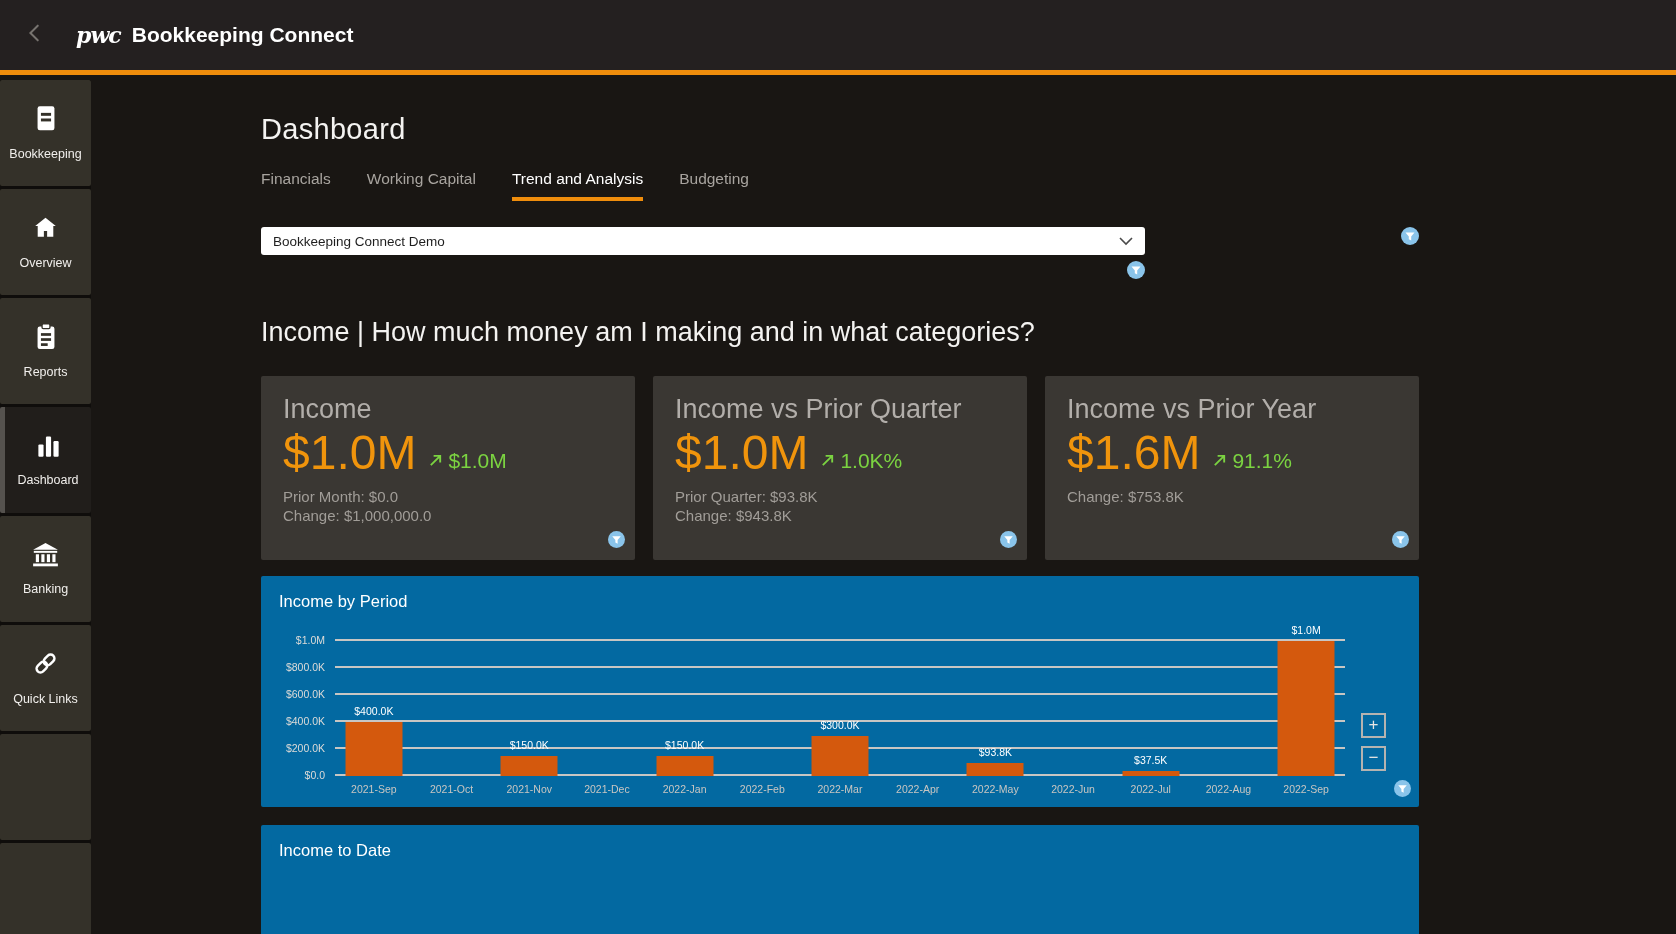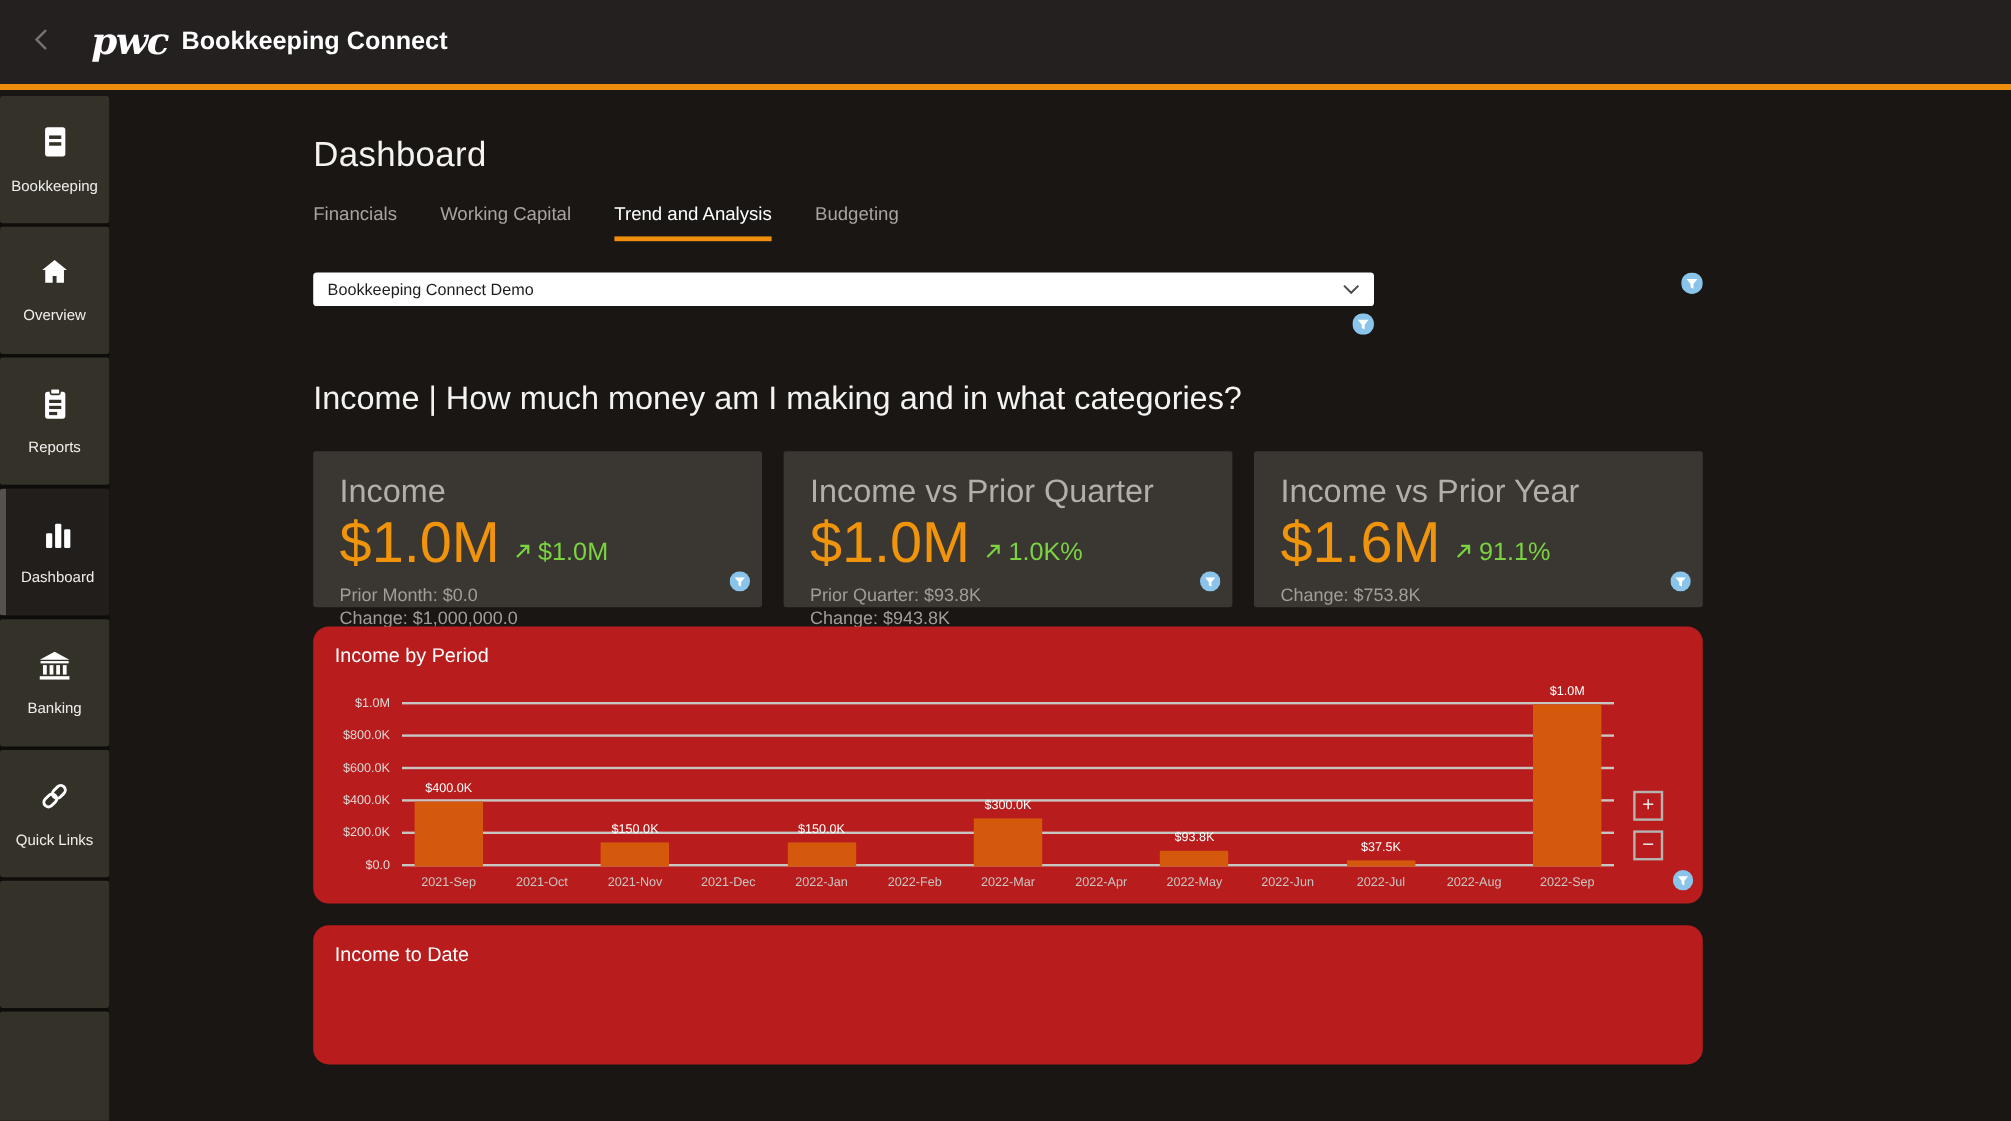--- a/index.html
+++ b/index.html
@@ -11,21 +11,21 @@
 
   
   .header {
     position:absolute; top:0; left:0; right:0; height:75px;
     background:#242020; border-bottom:5px solid #ef8d0c;
     display:flex; align-items:center;
   }
   .back-btn { margin-left:24px; display:flex; align-items:center; cursor:pointer; }
   .logo {
     font-family:"DejaVu Serif", serif; font-style:italic; font-weight:bold;
-    font-size:31px; color:#fff; margin-left:30px; letter-spacing:-1px; line-height:1;
+    font-size:22px; color:#fff; margin-left:30px; letter-spacing:-1px; line-height:1;
   }
   .app-title { color:#fff; font-size:21px; margin-left:11px; font-weight:700; }
 
   
   .sidebar {
     position:absolute; top:80px; left:0; width:91px; bottom:0;
     display:flex; flex-direction:column; gap:3px; background:#0f0d0b;
   }
   .nav-item {
     background:#343129; height:106px; flex:none; cursor:pointer;
@@ -54,31 +54,31 @@
     background:#ffffff; border-radius:3px; height:28px; width:100%;
     display:flex; align-items:center; justify-content:space-between;
     padding:0 12px; font-size:13.5px; color:#1e1e1e; cursor:pointer;
   }
   .funnel { width:18px; height:18px; cursor:pointer; }
 
   .section-title { font-size:27px; color:#f4f3f1; font-weight:400; margin-top:38px; }
 
   
   .cards { display:flex; gap:18px; margin-top:28px; }
-  .card { flex:1; background:#3a3733; border-radius:2px; height:130px; position:relative; padding:18px 22px; }
+  .card { flex:1; background:#3a3733; border-radius:2px; height:184px; position:relative; padding:18px 22px; }
   .card-title { font-size:27px; color:#b2aeaa; font-weight:400; }
   .card-value-row { display:flex; align-items:flex-end; gap:12px; margin-top:4px; }
   .card-value { font-size:48px; color:#f0940c; font-weight:500; line-height:1; }
   .card-delta { display:flex; align-items:center; gap:5px; color:#7bd341; font-size:21px; padding-bottom:4px; }
   .card-lines { margin-top:10px; }
   .card-line { font-size:15px; color:#a19d98; line-height:19px; }
   .card-funnel { position:absolute; right:10px; bottom:8px; }
 
   
-  .panel { background:#b91c1c; border-radius:13px; }
+  .panel { background:#0369a1; border-radius:2px; }
   .chart-panel { margin-top:16px; padding:16px 18px 12px; position:relative; }
   .panel-title { font-size:16.5px; color:#ffffff; font-weight:400; }
 
   .chart-wrap { display:flex; margin-top:30px; }
   .y-axis { width:56px; flex:none; position:relative; height:135px; }
   .y-tick { position:absolute; right:10px; font-size:10.5px; color:#dddbd8; }
   .plot { flex:1; position:relative; height:135px; }
   .gridline { position:absolute; left:0; right:0; height:2px; background:#c8c6c3; }
   .bars-row { position:absolute; left:0; right:0; top:0; bottom:0; display:flex; align-items:flex-end; }
   .bar-col { flex:1; position:relative; height:100%; }

